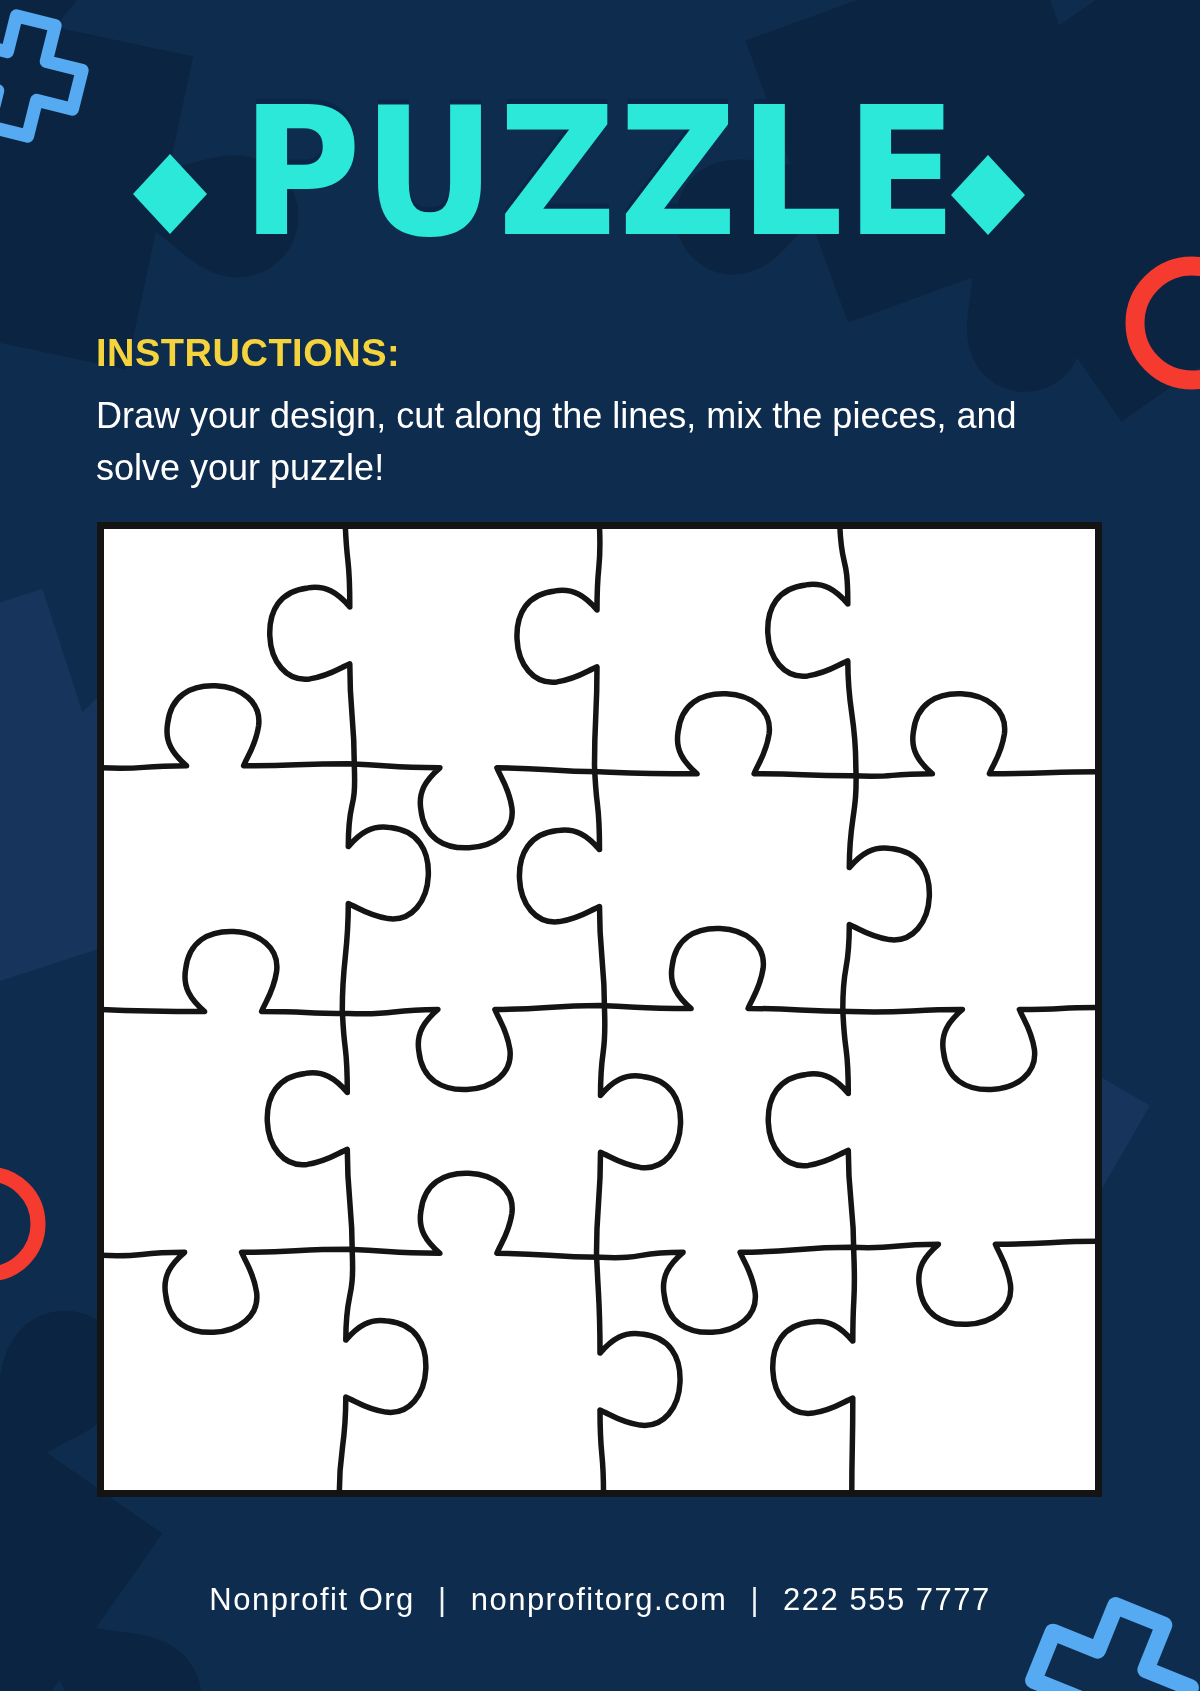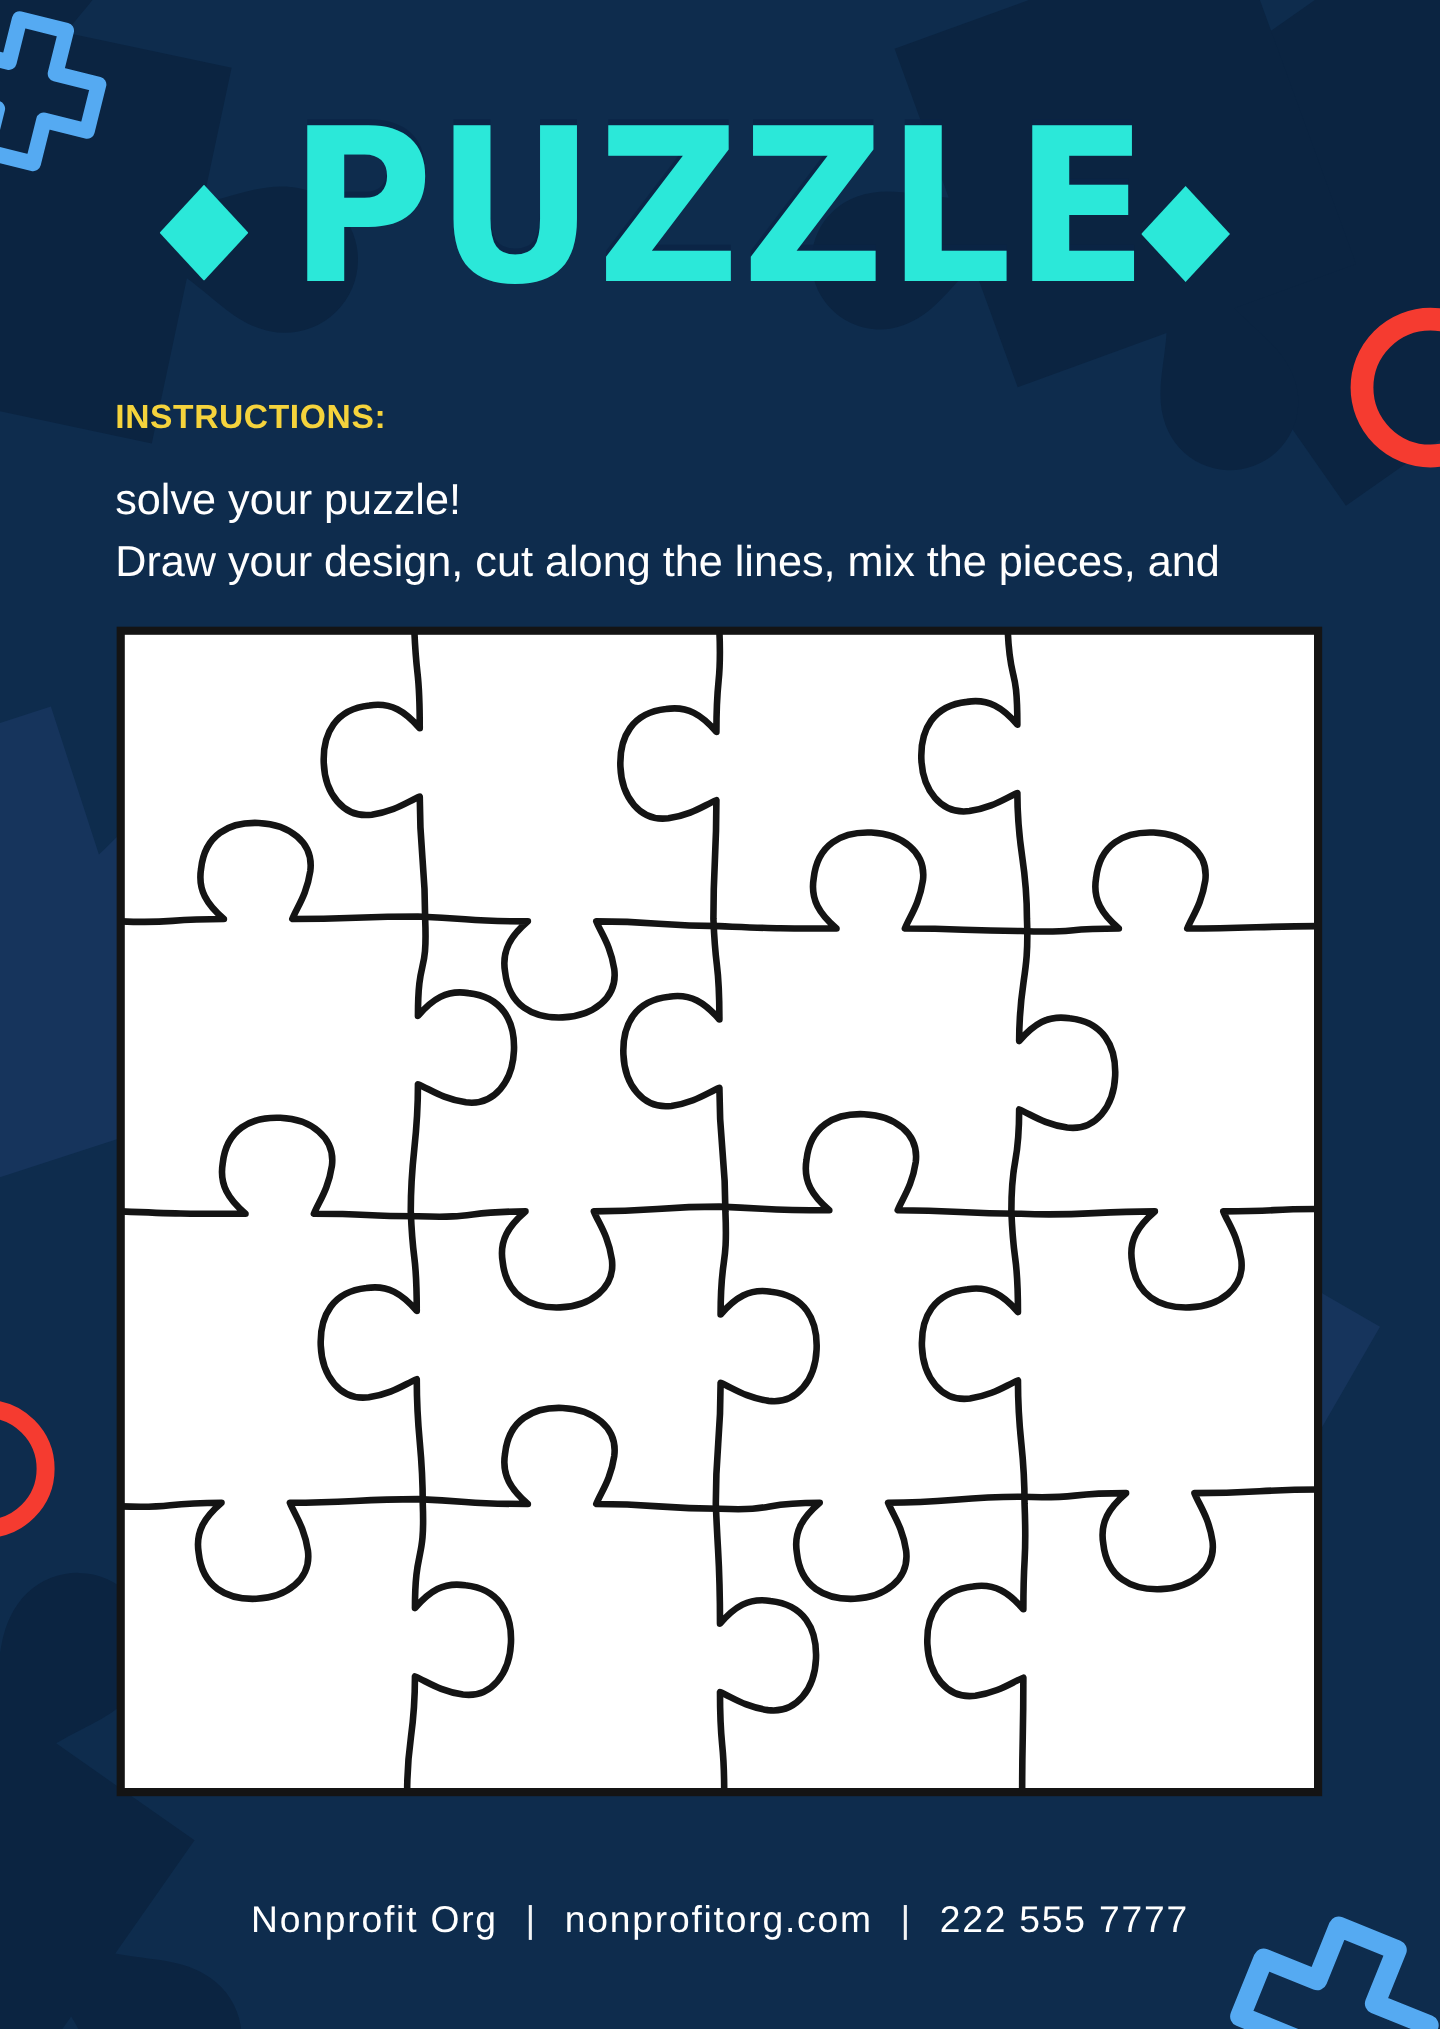--- a/index.html
+++ b/index.html
@@ -42,21 +42,21 @@
     position:absolute;z-index:2;
     width:74px;height:80px;
     background:var(--accent-teal);
     clip-path:polygon(50% 0,100% 50%,50% 100%,0 50%);
   }
   .diamond-left{left:133px;top:154px}
   .diamond-right{left:951px;top:155px}
 
   .instructions-heading{
     position:absolute;left:96px;top:332px;z-index:2;
-    font-weight:bold;font-size:28px;letter-spacing:.5px;
+    font-weight:bold;font-size:38px;letter-spacing:.5px;
     color:var(--accent-yellow);
   }
   .instructions-text{
     position:absolute;left:96px;top:390px;z-index:2;
     width:1030px;font-size:36px;line-height:52px;
     color:var(--text-white);
   }
   .instructions-text span{display:block}
 
   .puzzle-wrap{position:absolute;left:97px;top:522px;z-index:1}
@@ -99,22 +99,22 @@
   <circle class="ring" cx="1192" cy="323" r="57" stroke-width="19"></circle>
   <circle class="ring" cx="-12" cy="1224" r="50" stroke-width="15"></circle>
 </svg>
 
 <div class="diamond diamond-left"></div>
 <h1 class="page-title">PUZZLE</h1>
 <div class="diamond diamond-right"></div>
 
 <h2 class="instructions-heading">INSTRUCTIONS:</h2>
 <p class="instructions-text">
+  <span>Draw your design, cut along the lines, mix the pieces, and</span>
   <span>solve your puzzle!</span>
-  <span>Draw your design, cut along the lines, mix the pieces, and</span>
 </p>
 
 <div class="puzzle-wrap">
   <svg id="puzzle-svg" width="1005" height="975" viewBox="0 0 1005 975">
     <rect x="3.5" y="3.5" width="998" height="968" fill="var(--puzzle-fill)" stroke="none"></rect>
     <g id="puzzle-cuts" fill="none" stroke="var(--puzzle-line)" stroke-width="5.5" stroke-linecap="round" stroke-linejoin="round">
         <path d="M4.0 245.8 C50.0 247.8 37.6 243.8 89.6 243.8 C75.6 231.8 67.6 219.8 70.6 201.8 C73.6 173.8 93.6 162.8 118.6 163.8 C143.6 164.8 164.6 179.8 161.6 203.8 C158.6 223.8 150.6 233.8 146.6 243.8 C197.6 243.8 201.3 241.8 251.3 241.8 C301.3 243.8 290.9 245.8 342.9 245.8 C328.9 257.8 320.9 269.8 323.9 287.8 C326.9 315.8 346.9 326.8 371.9 325.8 C396.9 324.8 417.9 309.8 414.9 285.8 C411.9 265.8 403.9 255.8 399.9 245.8 C450.9 245.8 452.5 249.8 502.5 249.8 C552.5 251.8 548.1 251.8 600.1 251.8 C586.1 239.8 578.1 227.8 581.1 209.8 C584.1 181.8 604.1 170.8 629.1 171.8 C654.1 172.8 675.1 187.8 672.1 211.8 C669.1 231.8 661.1 241.8 657.1 251.8 C708.1 251.8 703.8 253.8 753.8 253.8 C803.8 255.8 783.4 251.8 835.4 251.8 C821.4 239.8 813.4 227.8 816.4 209.8 C819.4 181.8 839.4 170.8 864.4 171.8 C889.4 172.8 910.4 187.8 907.4 211.8 C904.4 231.8 896.4 241.8 892.4 251.8 C943.4 251.8 955.0 249.8 1001.0 249.8"></path>
         <path d="M248.3 4.0 C250.3 50.0 252.8 32.9 252.8 84.9 C240.8 70.9 228.8 62.9 210.8 65.9 C182.8 68.9 171.8 88.9 172.8 113.9 C173.8 138.9 188.8 159.9 212.8 156.9 C232.8 153.9 242.8 145.9 252.8 141.9 C252.8 192.9 257.3 193.8 257.3 243.8 C259.3 293.8 251.3 272.6 251.3 324.6 C263.3 310.6 275.3 302.6 293.3 305.6 C321.3 308.6 332.3 328.6 331.3 353.6 C330.3 378.6 315.3 399.6 291.3 396.6 C271.3 393.6 261.3 385.6 251.3 381.6 C251.3 432.6 245.3 437.5 245.3 487.5 C247.3 537.5 250.3 518.4 250.3 570.4 C238.3 556.4 226.3 548.4 208.3 551.4 C180.3 554.4 169.3 574.4 170.3 599.4 C171.3 624.4 186.3 645.4 210.3 642.4 C230.3 639.4 240.3 631.4 250.3 627.4 C250.3 678.4 255.3 681.3 255.3 731.3 C257.3 781.3 248.8 766.1 248.8 818.1 C260.8 804.1 272.8 796.1 290.8 799.1 C318.8 802.1 329.8 822.1 328.8 847.1 C327.8 872.1 312.8 893.1 288.8 890.1 C268.8 887.1 258.8 879.1 248.8 875.1 C248.8 926.1 242.3 925.0 242.3 971.0"></path>
         <path d="M4.0 487.5 C50.0 489.5 55.6 489.5 107.6 489.5 C93.6 477.5 85.6 465.5 88.6 447.5 C91.6 419.5 111.6 408.5 136.6 409.5 C161.6 410.5 182.6 425.5 179.6 449.5 C176.6 469.5 168.6 479.5 164.6 489.5 C215.6 489.5 201.3 491.5 251.3 491.5 C301.3 493.5 288.9 487.5 340.9 487.5 C326.9 499.5 318.9 511.5 321.9 529.5 C324.9 557.5 344.9 568.5 369.9 567.5 C394.9 566.5 415.9 551.5 412.9 527.5 C409.9 507.5 401.9 497.5 397.9 487.5 C448.9 487.5 452.5 483.5 502.5 483.5 C552.5 485.5 542.1 486.5 594.1 486.5 C580.1 474.5 572.1 462.5 575.1 444.5 C578.1 416.5 598.1 405.5 623.1 406.5 C648.1 407.5 669.1 422.5 666.1 446.5 C663.1 466.5 655.1 476.5 651.1 486.5 C702.1 486.5 703.8 489.5 753.8 489.5 C803.8 491.5 813.4 487.5 865.4 487.5 C851.4 499.5 843.4 511.5 846.4 529.5 C849.4 557.5 869.4 568.5 894.4 567.5 C919.4 566.5 940.4 551.5 937.4 527.5 C934.4 507.5 926.4 497.5 922.4 487.5 C973.4 487.5 955.0 485.5 1001.0 485.5"></path>
         <path d="M502.5 4.0 C504.5 50.0 500.0 35.9 500.0 87.9 C488.0 73.9 476.0 65.9 458.0 68.9 C430.0 71.9 419.0 91.9 420.0 116.9 C421.0 141.9 436.0 162.9 460.0 159.9 C480.0 156.9 490.0 148.9 500.0 144.9 C500.0 195.9 497.5 193.8 497.5 243.8 C499.5 293.8 502.5 275.6 502.5 327.6 C490.5 313.6 478.5 305.6 460.5 308.6 C432.5 311.6 421.5 331.6 422.5 356.6 C423.5 381.6 438.5 402.6 462.5 399.6 C482.5 396.6 492.5 388.6 502.5 384.6 C502.5 435.6 507.5 437.5 507.5 487.5 C509.5 537.5 503.5 521.4 503.5 573.4 C515.5 559.4 527.5 551.4 545.5 554.4 C573.5 557.4 584.5 577.4 583.5 602.4 C582.5 627.4 567.5 648.4 543.5 645.4 C523.5 642.4 513.5 634.4 503.5 630.4 C503.5 681.4 499.5 681.3 499.5 731.3 C501.5 781.3 503.0 779.1 503.0 831.1 C515.0 817.1 527.0 809.1 545.0 812.1 C573.0 815.1 584.0 835.1 583.0 860.1 C582.0 885.1 567.0 906.1 543.0 903.1 C523.0 900.1 513.0 892.1 503.0 888.1 C503.0 939.1 506.5 925.0 506.5 971.0"></path>

